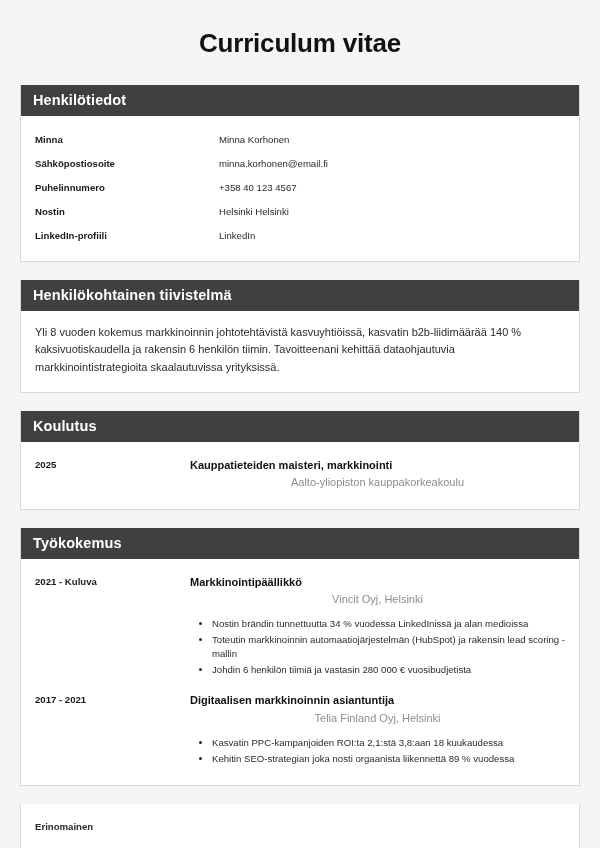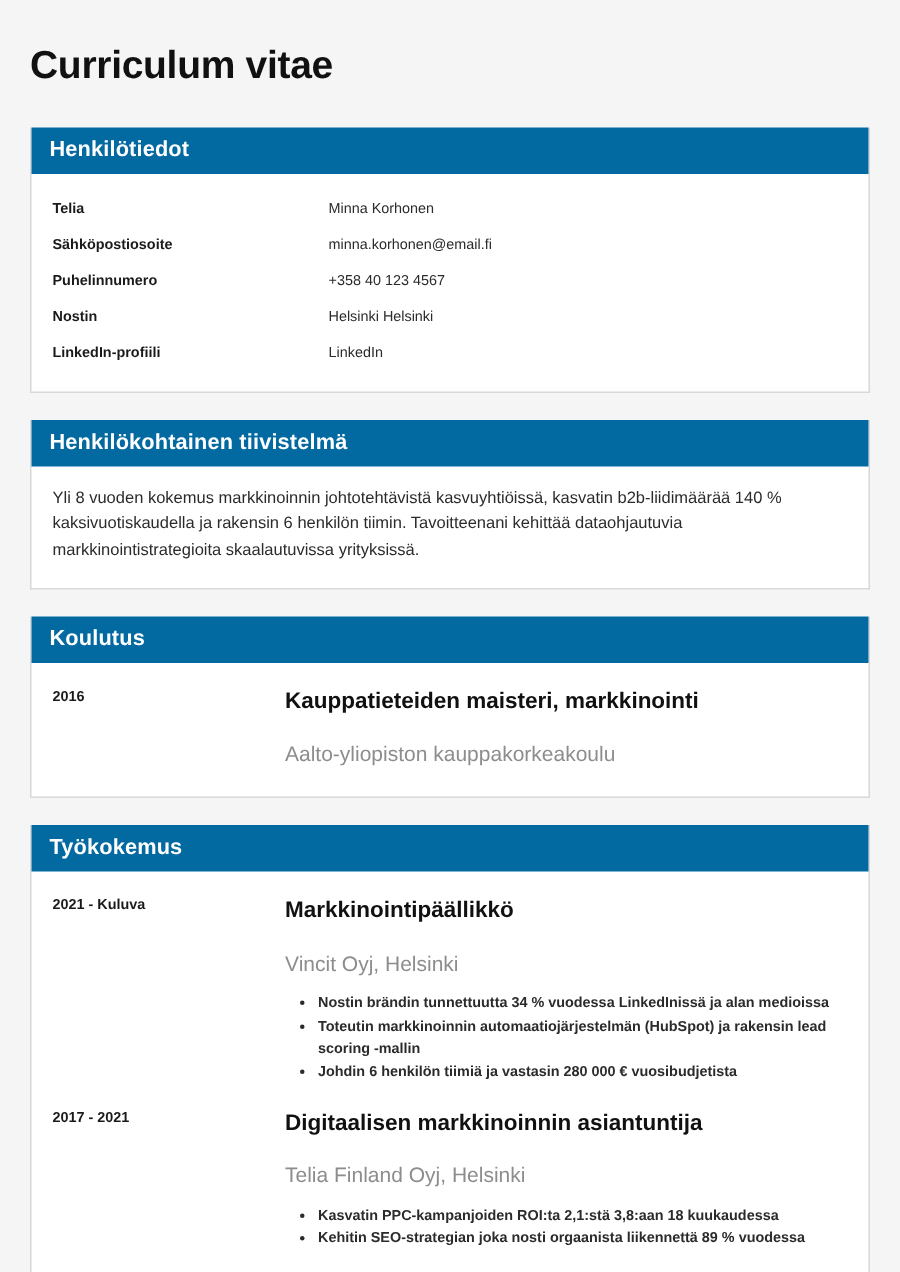--- a/index.html
+++ b/index.html
@@ -17,37 +17,37 @@
   }
 
   .page {
     width: 600px;
     min-height: 848px;
     padding: 0 20px 14px 20px;
     background: #f5f5f5;
   }
 
   .doc-title {
-    text-align: left;
+    text-align: center;
     font-size: 26px;
     font-weight: bold;
     letter-spacing: -0.2px;
     color: #111;
     padding: 28px 0 26px 0;
   }
 
   .card {
     background: #ffffff;
     border: 1px solid #d8d8d8;
     border-top: none;
     margin-bottom: 18px;
   }
 
   .card-header {
-    background: #0369a1;
+    background: #404040;
     color: #ffffff;
     font-size: 14.5px;
     font-weight: bold;
     padding: 7px 12px 8px 12px;
     letter-spacing: 0.1px;
   }
 
   .card-body {
     padding: 12px 14px 13px 14px;
   }
@@ -95,36 +95,36 @@
     font-weight: bold;
     color: #1a1a1a;
     line-height: 1.5;
     padding-top: 1px;
   }
   .entry-main {
     flex: 1 1 auto;
     min-width: 0;
   }
   .entry-title {
-    font-size: 15px;
+    font-size: 11px;
     font-weight: bold;
     color: #111;
     line-height: 1.5;
   }
   .entry-sub {
-    font-size: 14px;
+    font-size: 11px;
     color: #8d8d8d;
     line-height: 1.55;
-    margin-top: 13px;
+    margin-top: 1px;
+    text-align: center;
   }
   .entry-bullets {
     list-style: disc;
     margin: 9px 0 2px 0;
     padding-left: 22px;
-    font-weight: bold;
   }
   .entry-bullets li {
     font-size: 9.6px;
     color: #2b2b2b;
     line-height: 1.52;
     margin-bottom: 1px;
   }
 
   .exp-block { margin-bottom: 6px; }
   .exp-block:last-child { margin-bottom: 0; }
@@ -155,21 +155,21 @@
 <body>
 
 <div class="page">
 
   <h1 class="doc-title">Curriculum vitae</h1>
 
   <section class="card">
     <div class="card-header">Henkilötiedot</div>
     <div class="card-body">
       <div class="kv-row">
-        <div class="kv-label">Telia</div>
+        <div class="kv-label">Minna</div>
         <div class="kv-value">Minna Korhonen</div>
       </div>
       <div class="kv-row">
         <div class="kv-label">Sähköpostiosoite</div>
         <div class="kv-value">minna.korhonen@email.fi</div>
       </div>
       <div class="kv-row">
         <div class="kv-label">Puhelinnumero</div>
         <div class="kv-value">+358 40 123 4567</div>
       </div>
@@ -188,21 +188,21 @@
     <div class="card-header">Henkilökohtainen tiivistelmä</div>
     <div class="card-body">
       <p class="summary-text">Yli 8 vuoden kokemus markkinoinnin johtotehtävistä kasvuyhtiöissä, kasvatin b2b-liidimäärää 140 % kaksivuotiskaudella ja rakensin 6 henkilön tiimin. Tavoitteenani kehittää dataohjautuvia markkinointistrategioita skaalautuvissa yrityksissä.</p>
     </div>
   </section>
 
   <section class="card">
     <div class="card-header">Koulutus</div>
     <div class="card-body">
       <div class="entry">
-        <div class="entry-period">2016</div>
+        <div class="entry-period">2025</div>
         <div class="entry-main">
           <div class="entry-title">Kauppatieteiden maisteri, markkinointi</div>
           <div class="entry-sub">Aalto-yliopiston kauppakorkeakoulu</div>
         </div>
       </div>
     </div>
   </section>
 
   <section class="card">
     <div class="card-header">Työkokemus</div>

